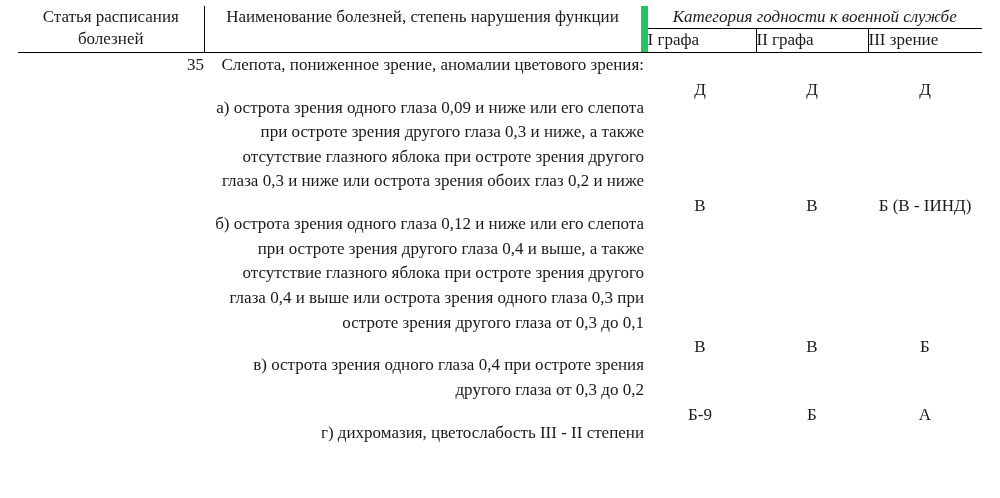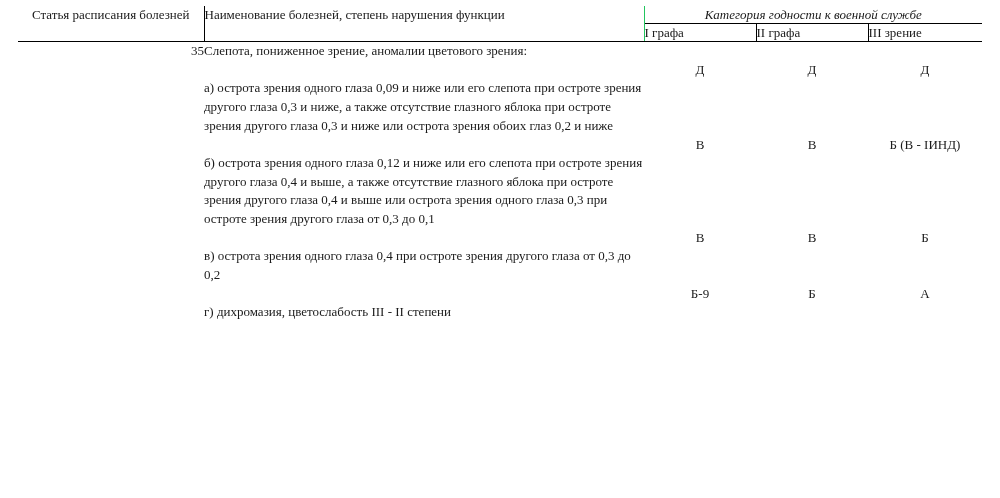--- a/index.html
+++ b/index.html
@@ -19,39 +19,39 @@
     width: 1000px;
     height: 498px;
     box-sizing: border-box;
     padding: 0;
   }
   table.reg {
     width: 964px;
     margin: 6px 18px 0 18px;
     border-collapse: collapse;
     table-layout: fixed;
-    font-size: 13px;
+    font-size: 17px;
   }
   table.reg td, table.reg th {
     vertical-align: top;
     padding: 0;
     font-weight: normal;
   }
   
   .hdr-article {
     width: 186px;
     text-align: center;
     border-right: 1px solid #000;
     padding: 8px 8px 8px 8px;
     line-height: 1.32;
   }
   .hdr-name {
     width: 440px;
-    text-align: left;
-    border-right: 1px solid #22c55e;
+    text-align: center;
+    border-right: 7px solid #22c55e;
     padding: 8px 14px 8px 14px;
     line-height: 1.32;
   }
   .hdr-cat-group {
     text-align: center;
     border-bottom: 1px solid #000;
     padding: 8px 6px 7px 6px;
     line-height: 1.32;
     font-style: italic;
   }
@@ -70,21 +70,21 @@
     line-height: 0;
     height: 0;
   }
   
   .c-article {
     text-align: right;
     padding: 16px 6px 0 6px;
     line-height: 1.42;
   }
   .c-name {
-    text-align: left;
+    text-align: right;
     padding: 16px 16px 0 14px;
     line-height: 1.45;
   }
   .c-name.sub {
     padding-top: 18px;
   }
   .c-cat {
     text-align: center;
     padding: 16px 4px 0 4px;
     line-height: 1.45;

